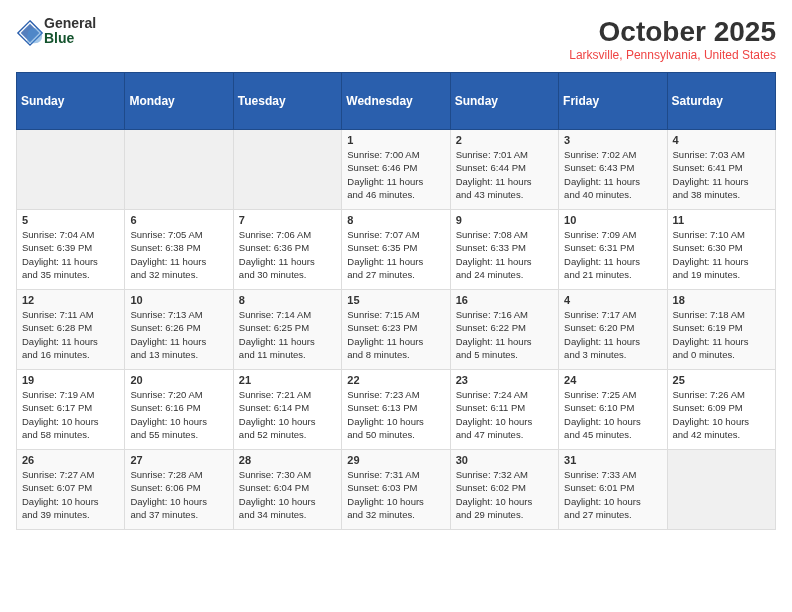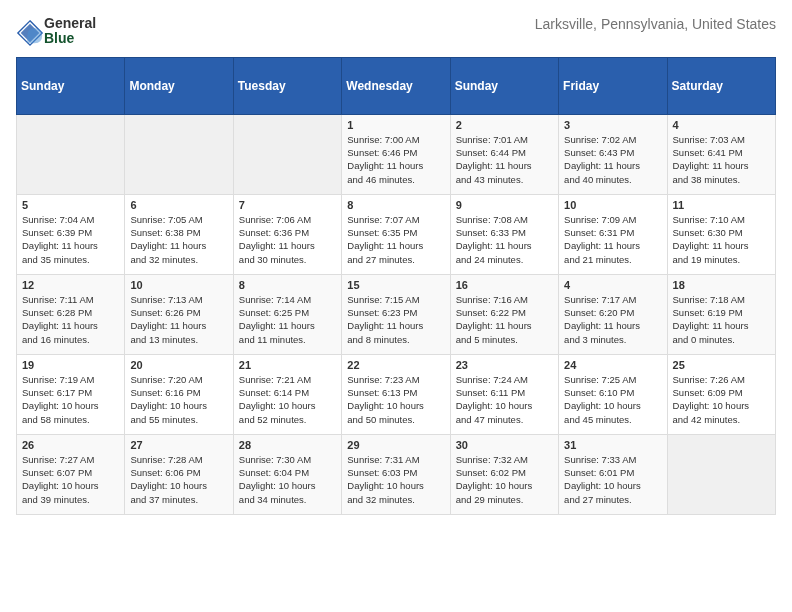--- a/index.html
+++ b/index.html
@@ -41,22 +41,22 @@
     }
     .title-block {
       text-align: right;
     }
     .title-block h1 {
       font-size: 28px;
       font-weight: bold;
       color: #333;
     }
     .title-block h2 {
-      font-size: 14px;
-      color: #737373;
+      font-size: 12px;
+      color: #ef4444;
       font-weight: normal;
     }
     .calendar {
       width: 100%;
       border-collapse: collapse;
       border: 1px solid #ccc;
     }
     .calendar th {
       background: #2a5fad;
       color: #fff;
@@ -106,20 +106,21 @@
       <path d="M15 5 L25 15 L15 25 L5 15 Z" fill="#2a5fad" opacity="0.8"></path>
       <path d="M15 2 L28 15 L15 28 L2 15 Z" fill="none" stroke="#2a5fad" stroke-width="1.5"></path>
       <path d="M20 10 Q28 10 28 18 Q28 26 20 26 L12 26 L12 18 Q12 10 20 10Z" fill="#4a8fd4" opacity="0.5"></path>
     </svg>
     <div class="logo-text">
       <span class="logo-general">General</span>
       <span class="logo-blue">Blue</span>
     </div>
   </div>
   <div class="title-block">
+    <h1>October 2025</h1>
     <h2>Larksville, Pennsylvania, United States</h2>
   </div>
 </div>
 
 <table class="calendar">
   <thead>
     <tr>
     <th>Sunday</th>
         <th>Monday</th>
         <th>Tuesday</th>

